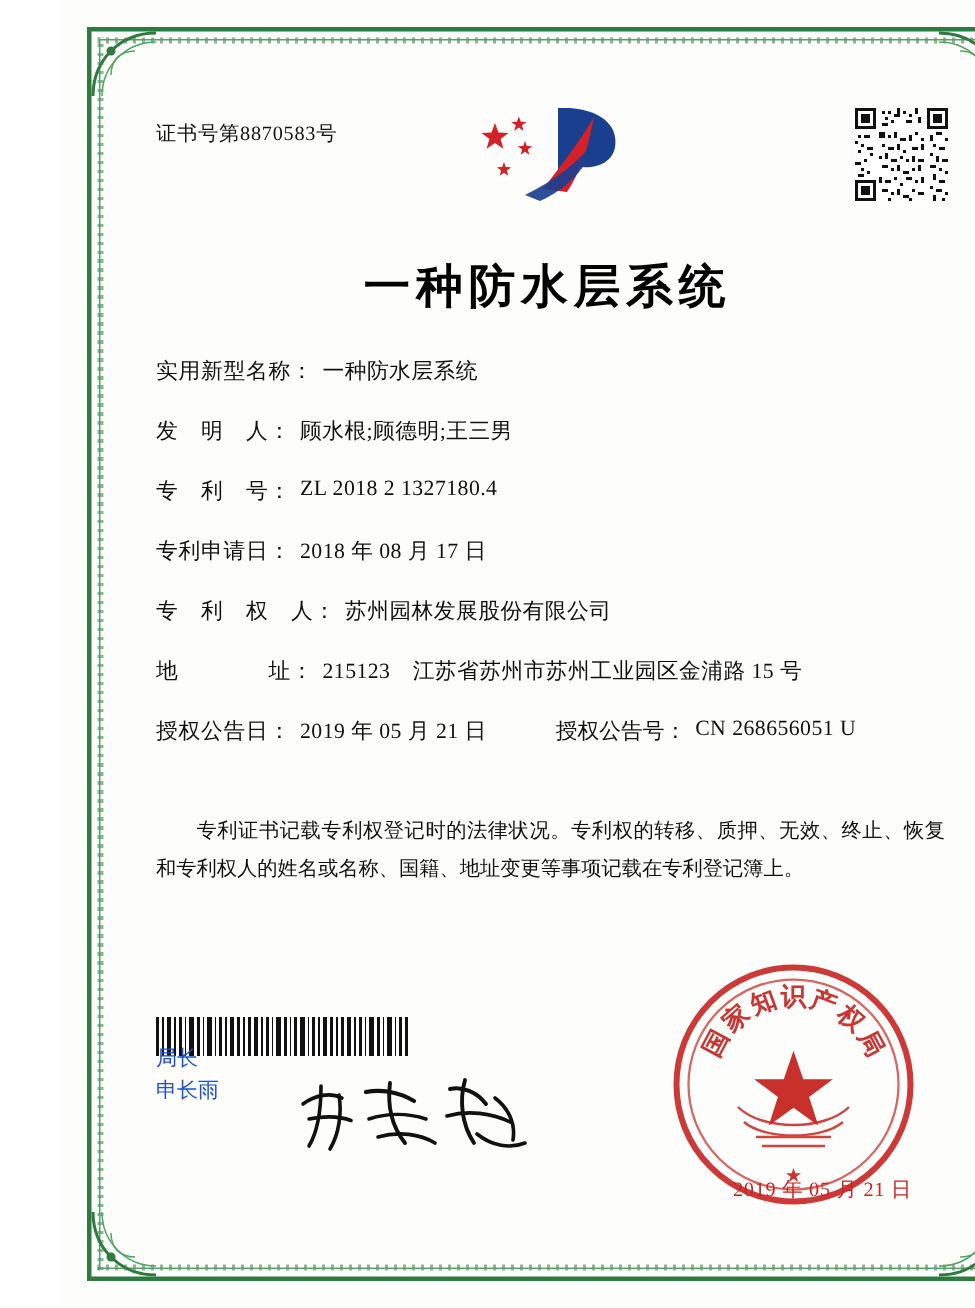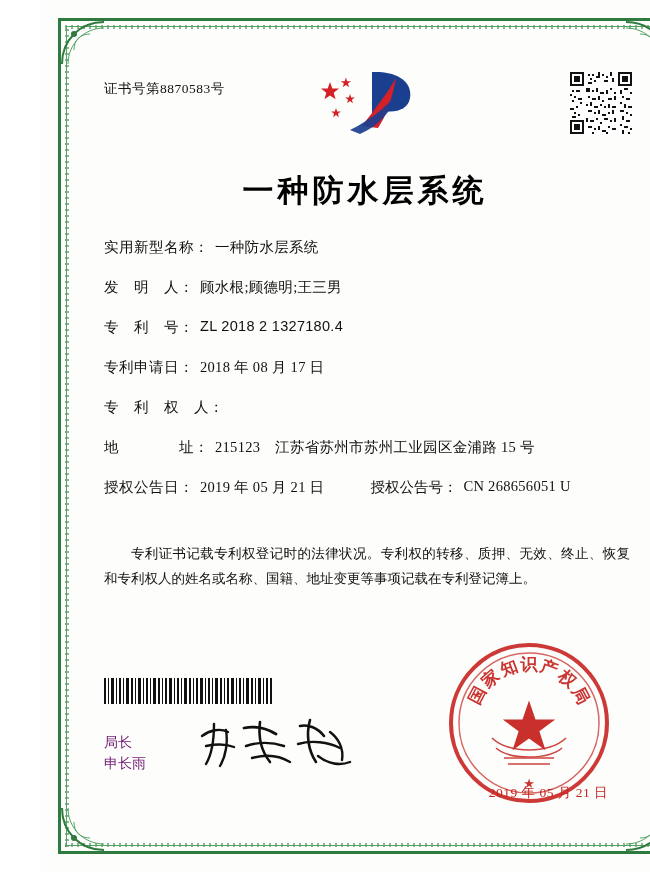--- a/index.html
+++ b/index.html
@@ -136,21 +136,21 @@
   }
   .field-label {
     white-space: nowrap;
     letter-spacing: 0.5px;
   }
   .field-value {
     margin-left: 6px;
     letter-spacing: 0.3px;
   }
   .field-value.mono {
-    font-family: Liberation Sans, sans-serif;
+    font-family: Liberation Serif, serif;
   }
   .inline-extra {
     margin-left: 46px;
     white-space: nowrap;
   }
 
   .paragraphs {
     position: absolute;
     left: 22px;
     right: 18px;
@@ -170,24 +170,24 @@
     position: absolute;
     left: 22px;
     top: 636px;
     width: 168px;
     height: 26px;
   }
 
   .signature-block {
     position: absolute;
     left: 22px;
-    top: 690px;
+    top: 654px;
     font-size: 14px;
     line-height: 1.5;
-    color: #701a75;
+    color: #1d4ed8;
   }
   .sig-handwriting {
     position: absolute;
     left: 110px;
     top: 672px;
     width: 170px;
     height: 62px;
   }
 
   
@@ -407,20 +407,21 @@
         <span class="field-value mono">ZL 2018 2 1327180.4</span>
       </div>
 
       <div class="field-row">
         <span class="field-label">专利申请日：</span>
         <span class="field-value">2018 年 08 月 17 日</span>
       </div>
 
       <div class="field-row">
         <span class="field-label">专　利　权　人：</span>
+        <span class="field-value">苏州园林发展股份有限公司</span>
       </div>
 
       <div class="field-row">
         <span class="field-label">地　　　　址：</span>
         <span class="field-value">215123　江苏省苏州市苏州工业园区金浦路 15 号</span>
       </div>
 
       <div class="field-row">
         <span class="field-label">授权公告日：</span>
         <span class="field-value">2019 年 05 月 21 日</span>

